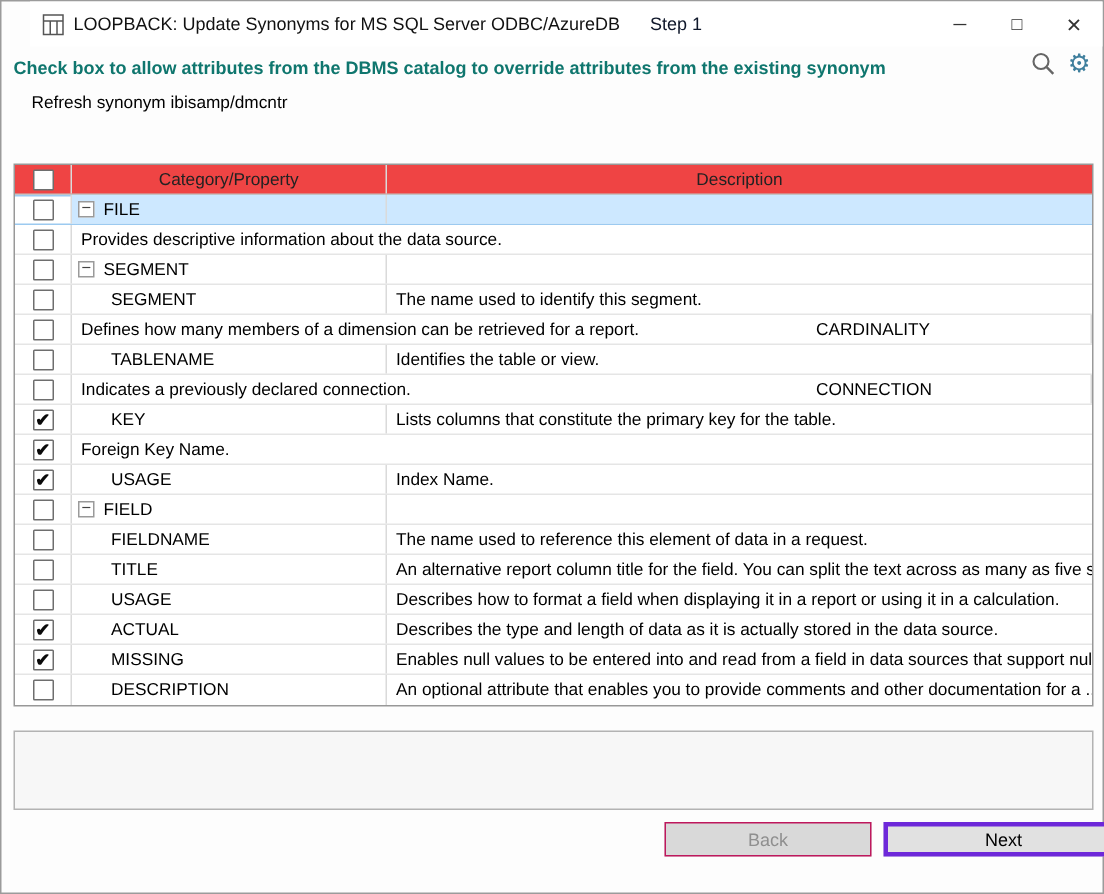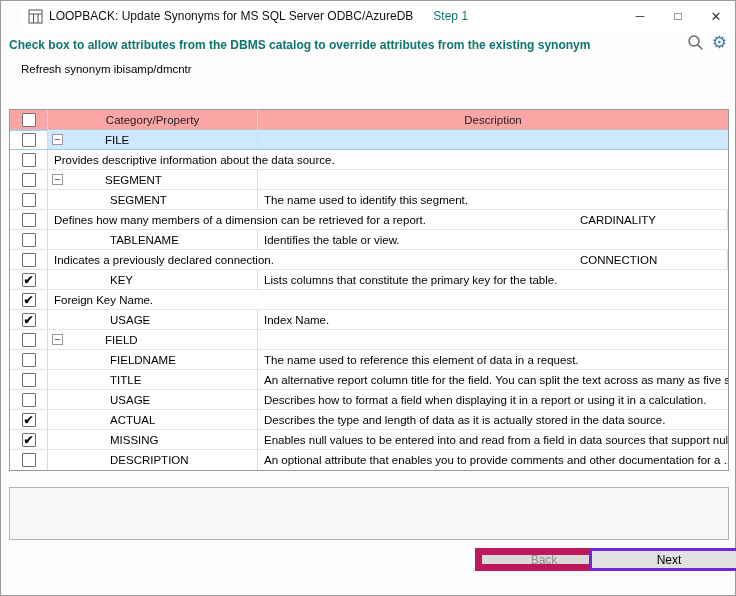--- a/index.html
+++ b/index.html
@@ -19,21 +19,21 @@
 
   
   .titlebar {
     position:absolute; top:0; left:0; right:0; height:30px;
     display:flex; align-items:center;
     background:#ffffff;
     margin-left:19px;
   }
   .appicon { margin:0 6px 0 8px; display:inline-flex; }
   .title { font-size:12px; color:#111; }
-  .step  { font-size:12px; color:#0f766e; margin-left:20px; }
+  .step  { font-size:12px; color:#0f172a; margin-left:20px; }
   .winbtns { margin-left:auto; display:flex; height:100%; }
   .winbtn {
     width:38px; height:100%;
     display:flex; align-items:center; justify-content:center;
     font-size:12px; color:#333; cursor:default;
   }
   .winbtn.close { font-size:13px; }
 
   
   .instruction {
@@ -48,21 +48,21 @@
     position:absolute; top:62px; left:8px;
     font-size:11.5px; color:#000;padding-left:12px;
   }
 
   
   .table {
     position:absolute; top:108px; left:8px; width:720px;
     border:1px solid #989898; background:#ffffff;
   }
   .thead, .trow { display:flex; height:20px; }
-  .thead { border-bottom:1px solid #c3c3c3; background:#fca5a5; }
+  .thead { border-bottom:1px solid #c3c3c3; background:#ef4444; }
   .trow  { border-bottom:1px solid #e5e5e5; }
   .trow:last-child { border-bottom:none; }
   .cell { display:flex; align-items:center; font-size:11.5px; }
   .cbcell  { width:38px; justify-content:center; border-right:1px solid #dadada; }
   .catcell { width:210px; border-right:1px solid #dadada; padding-left:26px; overflow:hidden; white-space:nowrap; }
   .catcell.groupcell { padding-left:4px; }
   .desccell { flex:1; padding-left:6px; overflow:hidden; white-space:nowrap; }
   .thead .catcell, .thead .desccell { justify-content:center; padding-left:0; color:#222; }
 
   .trow.selected .catcell,
@@ -76,38 +76,38 @@
     border:1px solid #6e6e6e; background:#fff; border-radius:1px;
     display:inline-flex; align-items:center; justify-content:center;
     font-size:12px; font-weight:bold; color:#0a0a0a; line-height:12px;
   }
   .minusbox {
     width:11px; height:11px; margin-right:6px; flex:0 0 auto;
     border:1px solid #9a9a9a; background:#fff;
     display:inline-flex; align-items:center; justify-content:center;
     font-size:11px; line-height:9px; color:#444;
   }
-  .rowlabel { overflow:hidden; text-overflow:ellipsis;margin-left:36px; }
+  .rowlabel { overflow:hidden; text-overflow:ellipsis; }
   .desctext { overflow:hidden; }
 
   
   .panel {
     position:absolute; top:486px; left:8px; width:720px; height:53px;
     border:1px solid #b3b3b3; background:#f7f7f7;
   }
 
   
   .btn {
     position:absolute; top:547px; height:23px;
     display:flex; align-items:center; justify-content:center;
     font-size:12px; cursor:default;
   }
   .btn.back {
     left:442px; width:138px;
-    background:#d9d9d9; color:#8f8f8f; border:7px solid #be185d;margin-left:32px;
+    background:#d9d9d9; color:#8f8f8f; border:1px solid #be185d;
   }
   .btn.next {
     left:588px; width:160px;
     background:#e1e1e1; color:#000; border:3px solid #6d28d9;
   }
 </style>
 </head>
 <body>
 
 <div class="window">

